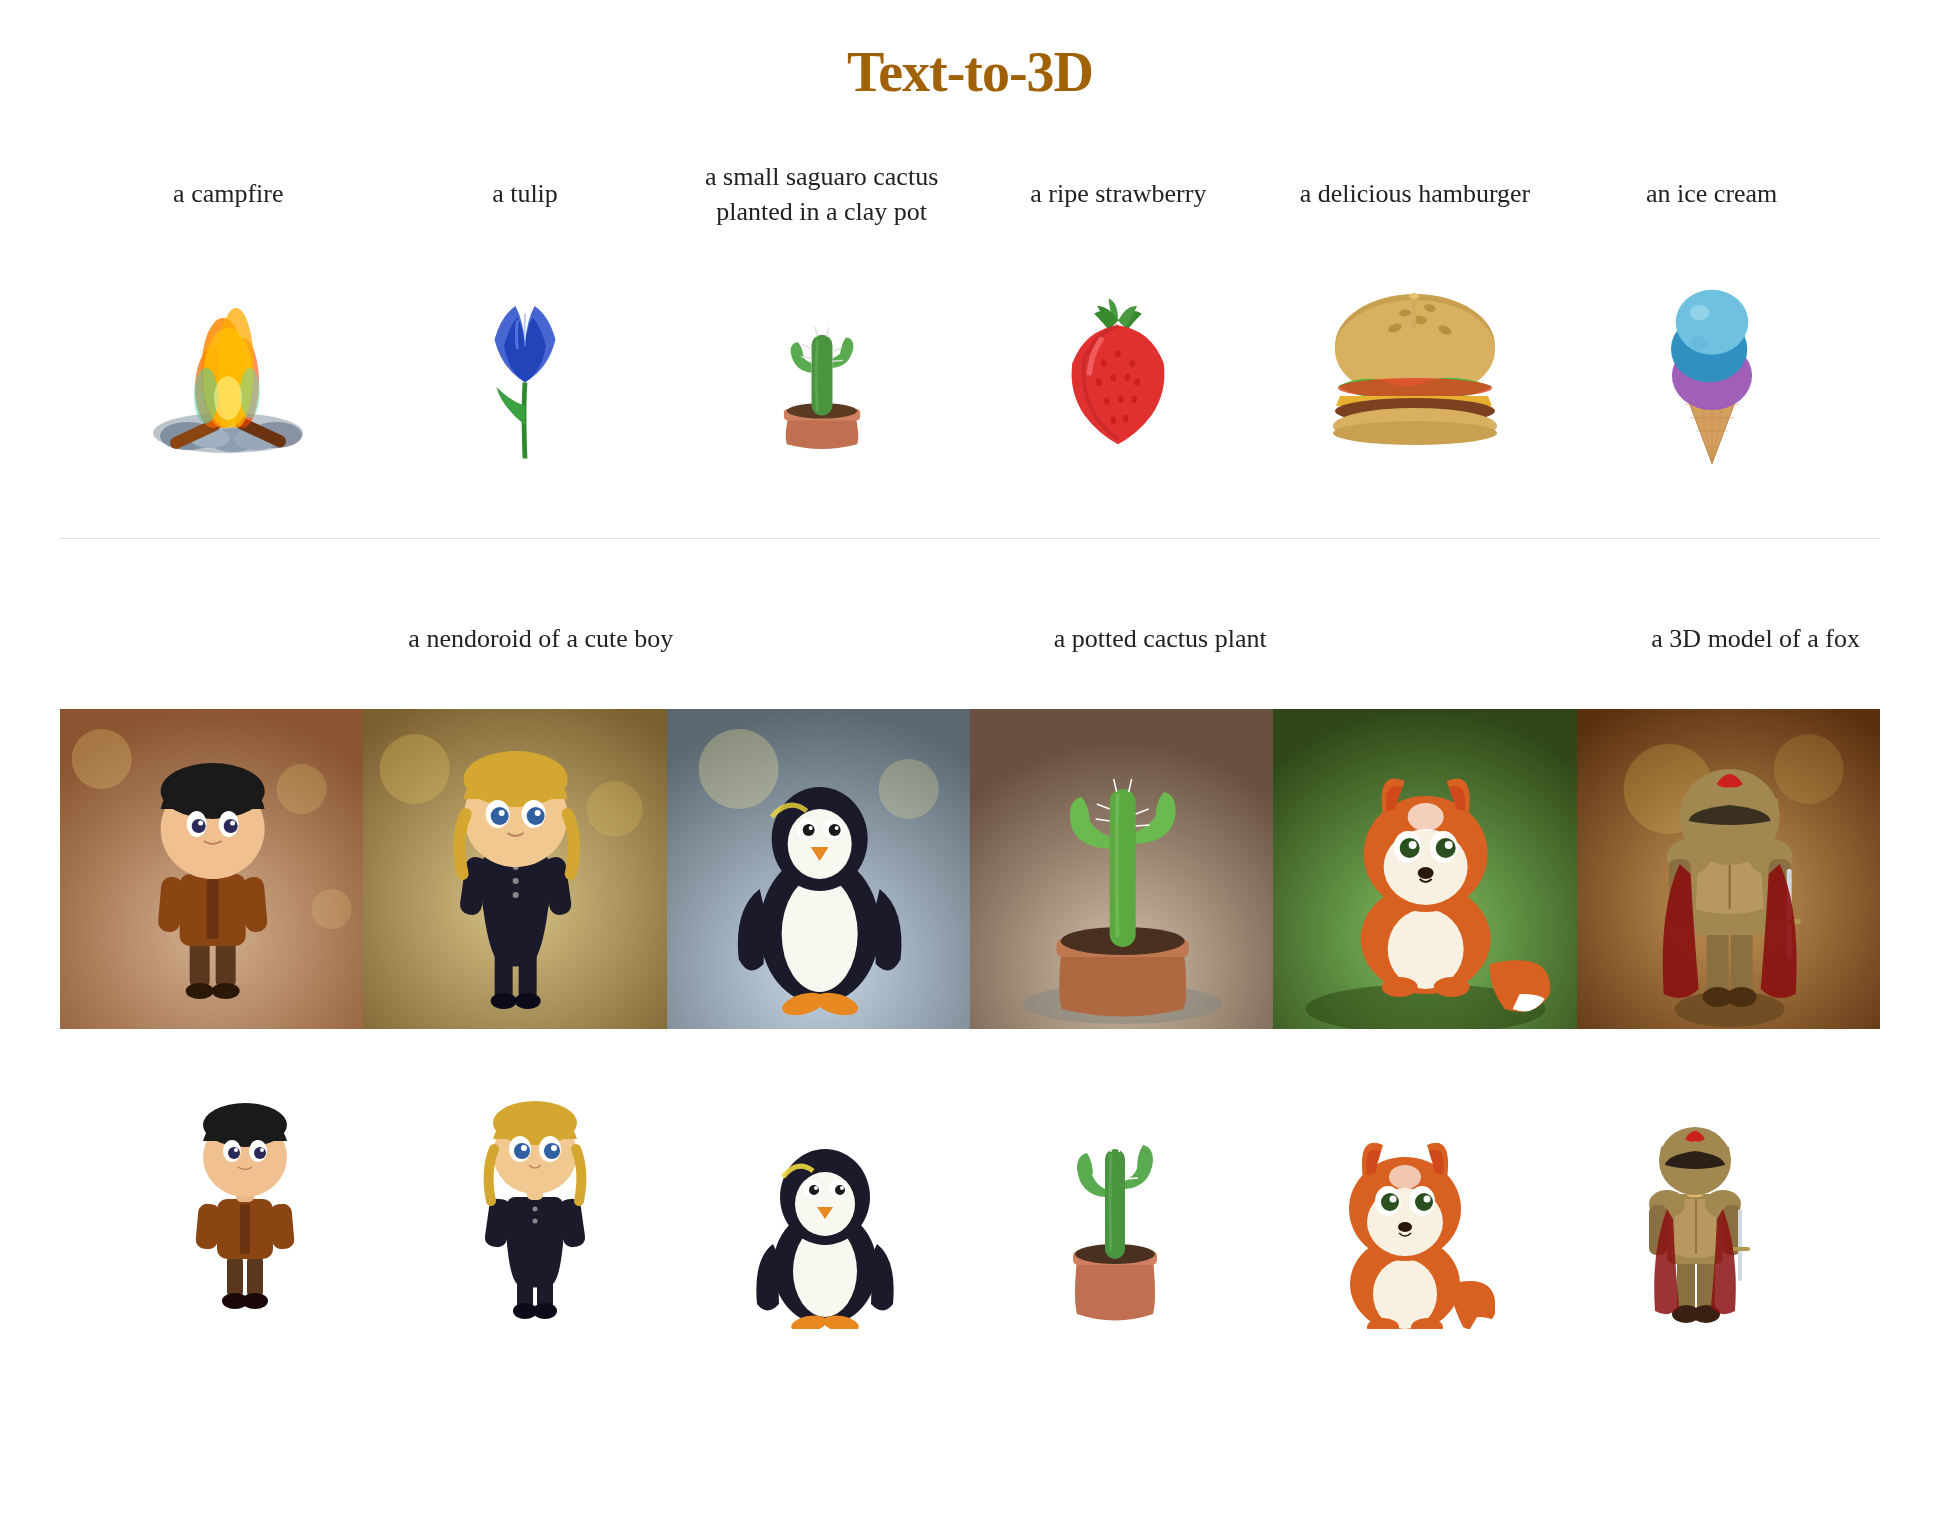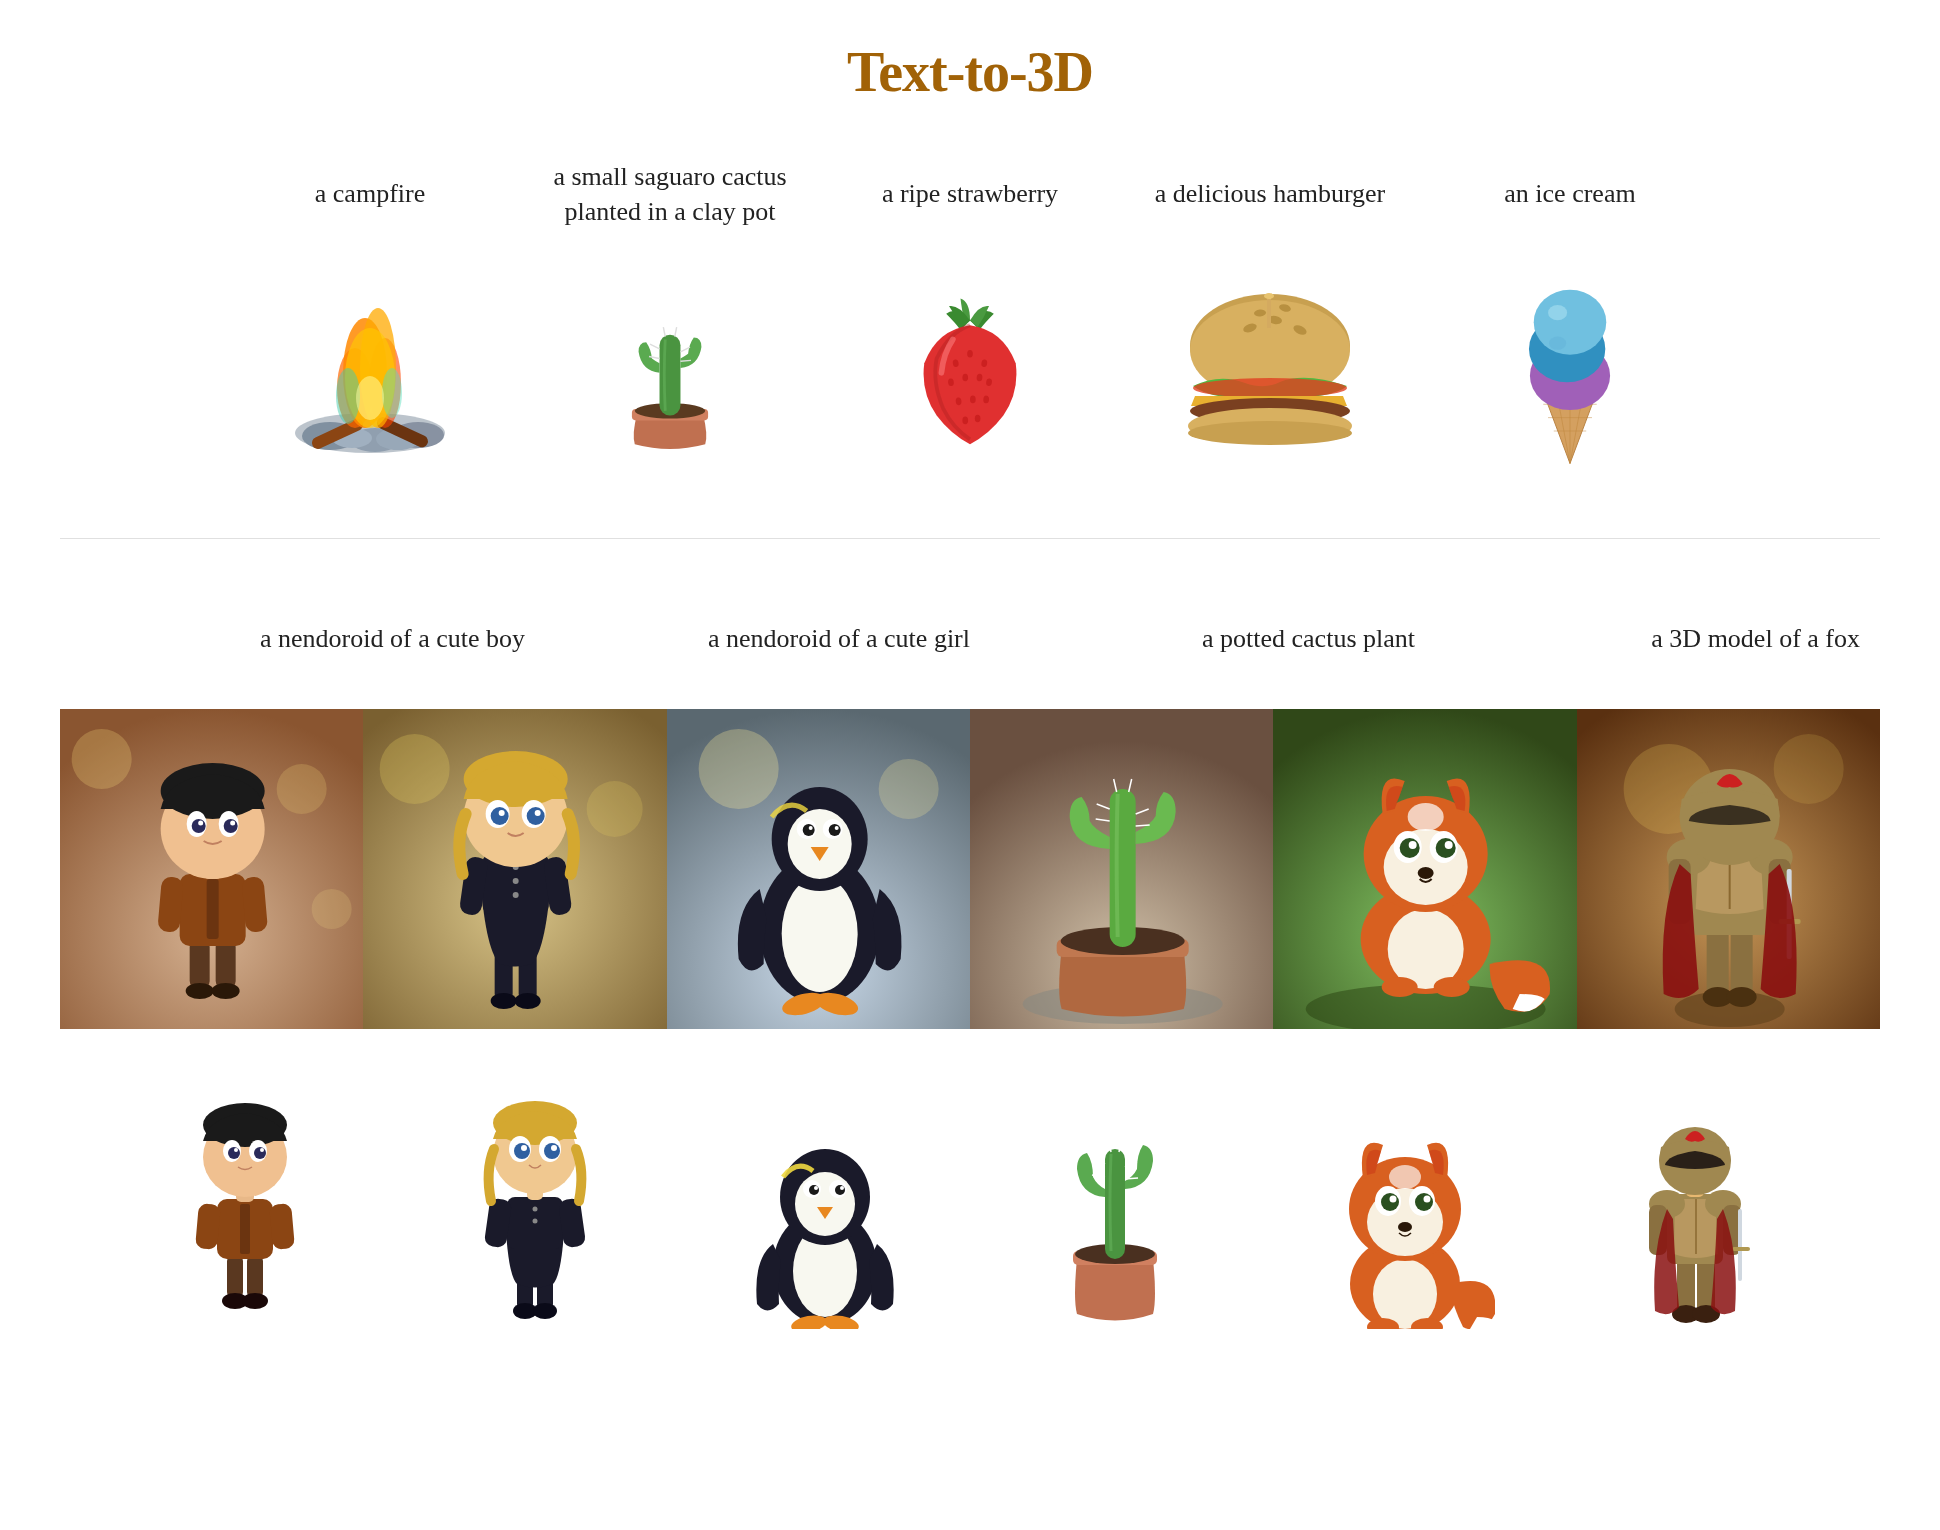--- a/index.html
+++ b/index.html
@@ -228,20 +228,38 @@
             <ellipse cx="100" cy="100" rx="25" ry="50" fill="#ffcc00" opacity="0.6"></ellipse>
 
             <ellipse cx="78" cy="118" rx="12" ry="28" fill="#44ccaa" opacity="0.5"></ellipse>
             <ellipse cx="122" cy="115" rx="10" ry="25" fill="#55ddbb" opacity="0.45"></ellipse>
 
             <ellipse cx="100" cy="120" rx="14" ry="22" fill="#ffffaa" opacity="0.5"></ellipse>
           </svg>
         </div>
       </div>
 
+      <div class="item-col">
+        <div class="item-label">a tulip</div>
+        <div class="item-image-box">
+          <svg class="tulip-img" viewBox="0 0 160 210" xmlns="http://www.w3.org/2000/svg">
+
+            <path d="M80 200 Q78 150 80 120" stroke="#2d8a2d" stroke-width="5" fill="none"></path>
+
+            <path d="M80 165 Q55 145 50 125 Q65 140 80 145" fill="#3aa040"></path>
+
+            <path d="M80 120 Q55 105 48 75 Q55 50 70 40 Q78 55 80 80 Q82 55 90 40 Q105 50 112 75 Q105 105 80 120Z" fill="#3355cc" opacity="0.9"></path>
+
+            <path d="M80 120 Q62 108 58 82 Q63 62 72 52 Q78 63 80 80 Q82 63 88 52 Q97 62 102 82 Q98 108 80 120Z" fill="#2244bb"></path>
+
+            <path d="M72 55 Q70 70 72 85" stroke="#6688ee" stroke-width="3" fill="none" opacity="0.7"></path>
+            <path d="M80 48 Q79 65 80 82" stroke="#7799ff" stroke-width="2" fill="none" opacity="0.5"></path>
+          </svg>
+        </div>
+      </div>
 
       <div class="item-col">
         <div class="item-label">a small saguaro cactus planted in a clay pot</div>
         <div class="item-image-box">
           <svg class="cactus-pot-img" viewBox="0 0 170 210" xmlns="http://www.w3.org/2000/svg">
 
             <path d="M50 155 Q45 175 48 185 Q85 195 122 185 Q125 175 120 155Z" fill="#c07050"></path>
             <rect x="45" y="148" width="80" height="12" rx="4" fill="#d08060"></rect>
 
             <ellipse cx="85" cy="150" rx="37" ry="8" fill="#5a3a20"></ellipse>
@@ -360,23 +378,20 @@
 
   <hr class="section-divider">
 
   <div class="section-text-to-image-3d">
 
     <div class="labels-row">
       <div class="bottom-label-col">
         <div class="bottom-label">a nendoroid of a cute boy</div>
       </div>
       <div class="bottom-label-col">
-        <div class="bottom-label">a nendoroid of a cute girl</div>
-      </div>
-      <div class="bottom-label-col">
         <div class="bottom-label">a potted cactus plant</div>
       </div>
       <div class="bottom-label-col">
         <div class="bottom-label">a 3D model of a fox</div>
       </div>
     </div>
 
     <div class="photo-strip">
 
       <div class="photo-cell ref-boy">

